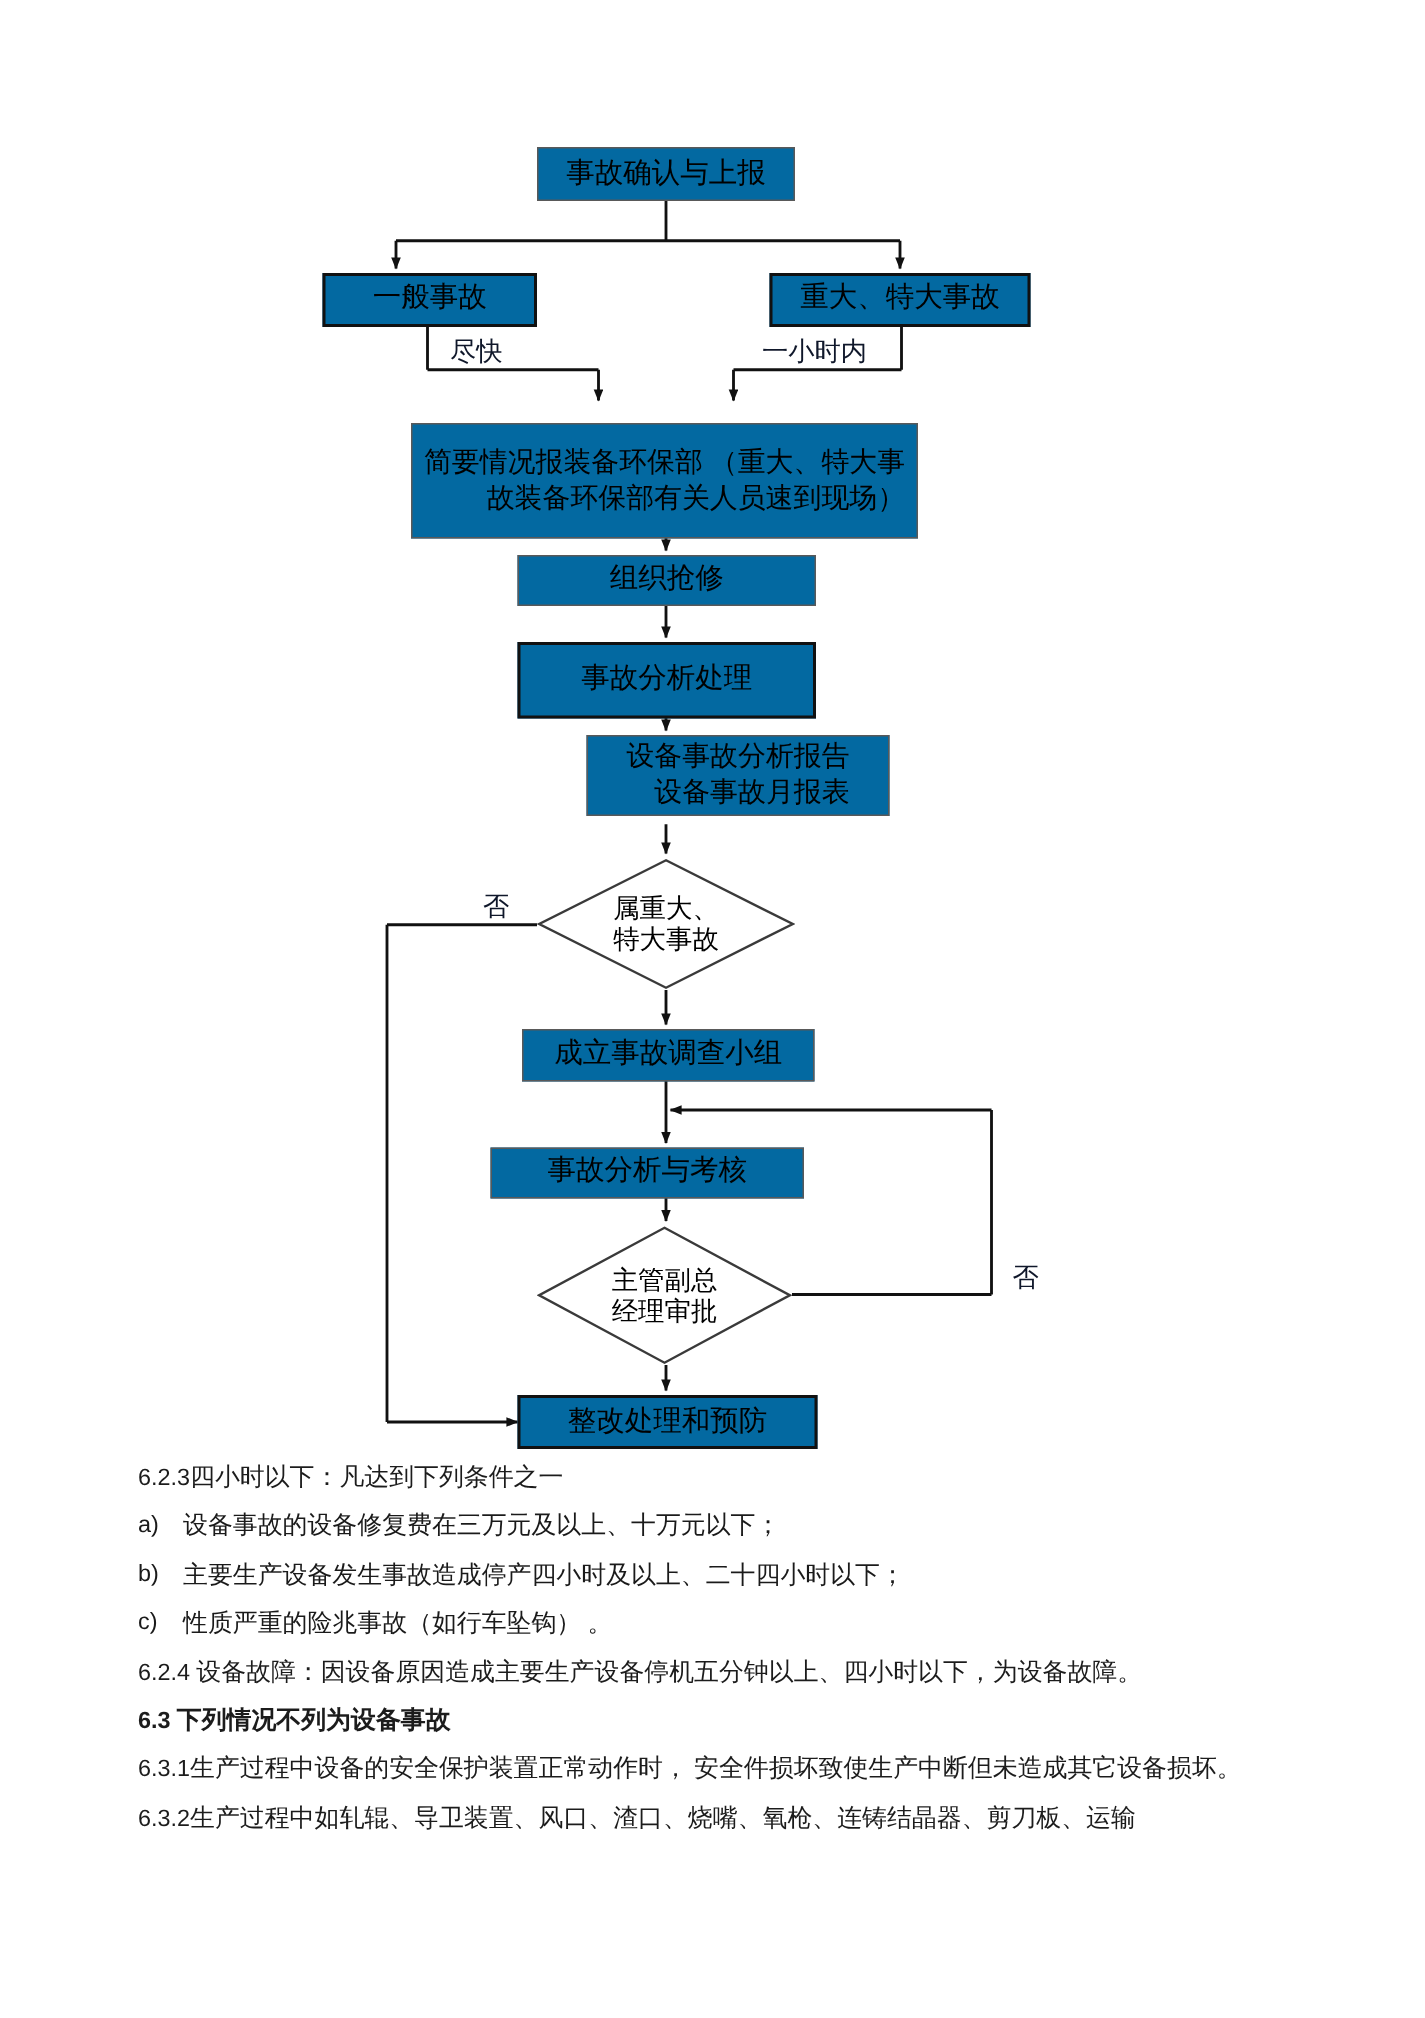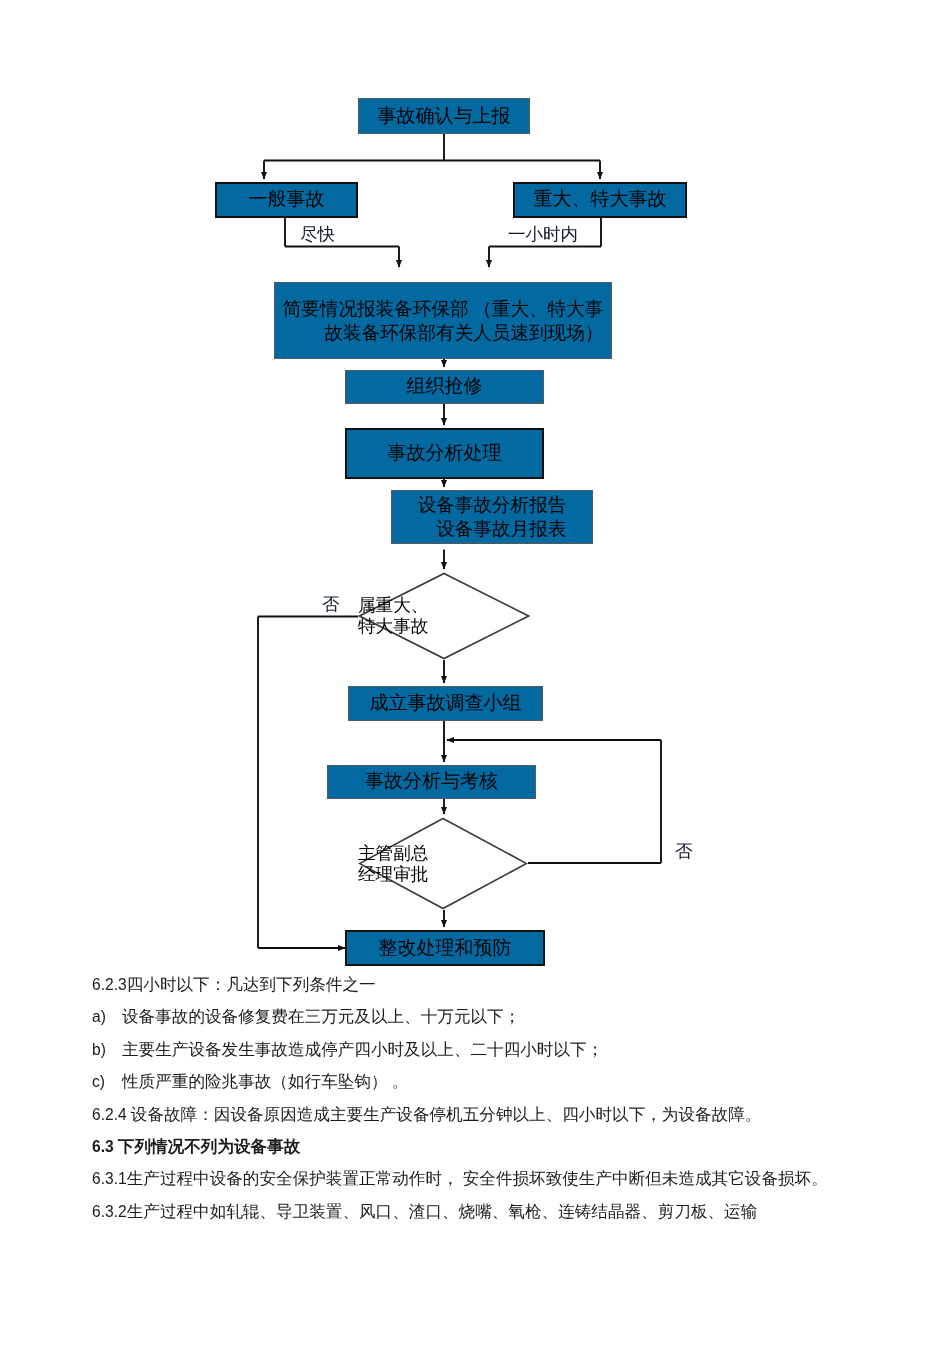--- a/index.html
+++ b/index.html
@@ -47,21 +47,21 @@
     z-index: 3;
   }
   .box-thin  { border: 1.1px solid #595959; }
   .box-thick { border: 2.2px solid #111111; }
 
   .diamond-wrap {
     position: absolute;
     z-index: 3;
     display: flex;
     align-items: center;
-    justify-content: flex-start;
+    justify-content: center;
   }
   .diamond-wrap svg {
     position: absolute;
     left: 0;
     top: 0;
   }
   .diamond-label {
     position: relative;
     text-align: center;
     line-height: 1.18;

